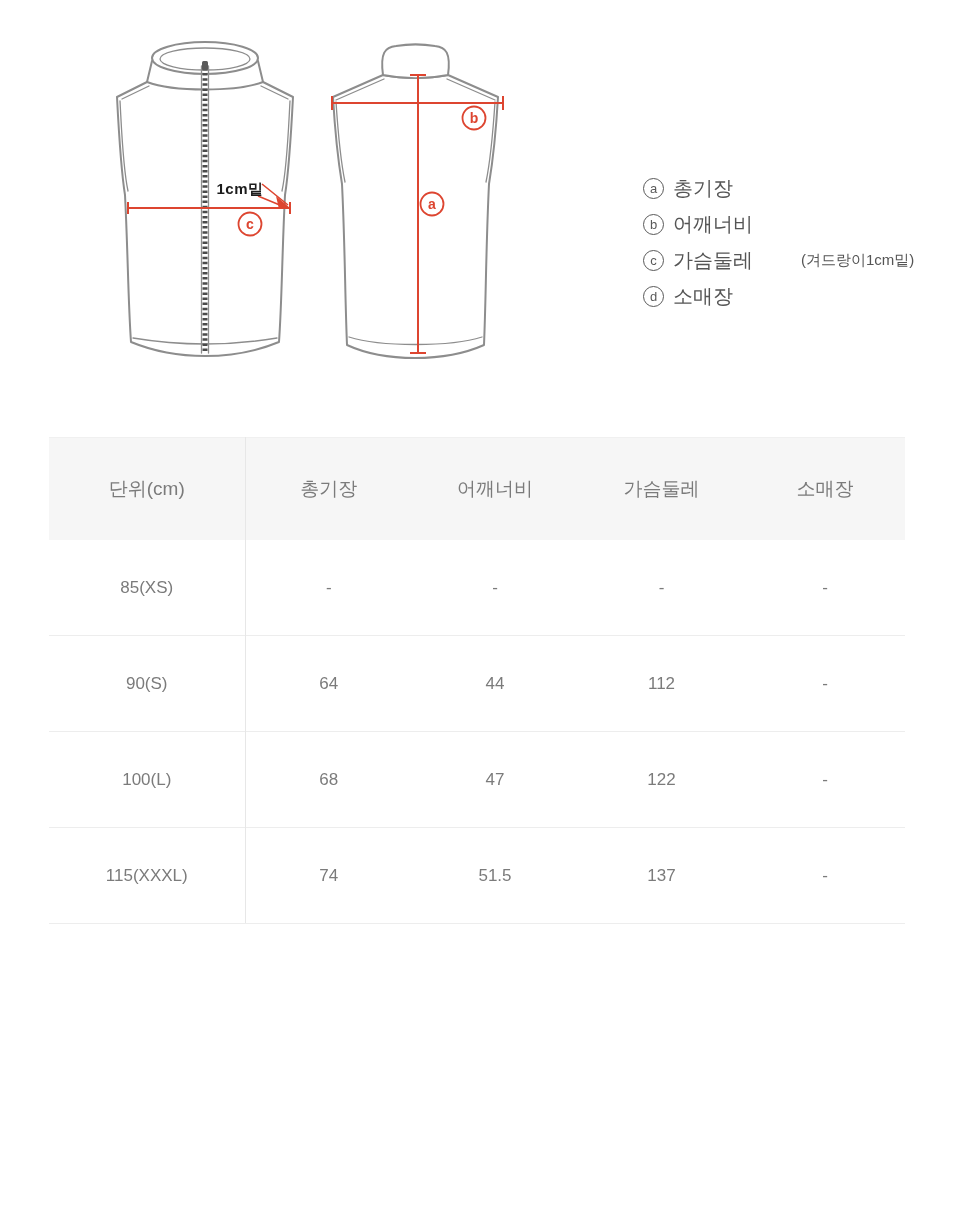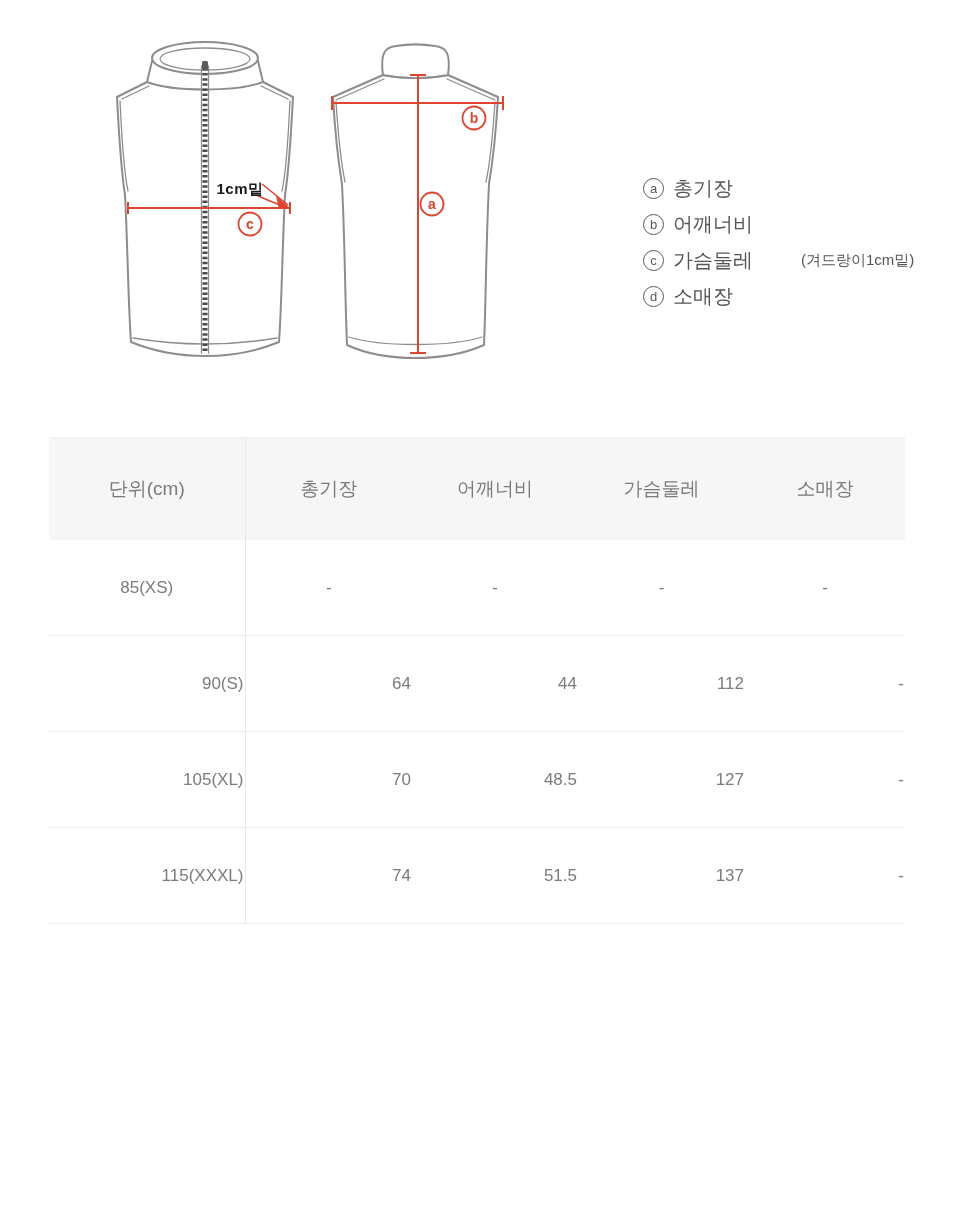--- a/index.html
+++ b/index.html
@@ -47,21 +47,21 @@
     height:100px; background:#f6f6f6;
     font-weight:normal; color:#7b7b7b; font-size:19px;
     text-align:center; vertical-align:middle;
     border-top:1px solid #f0f0f0;
   }
   .size-table tbody td {
     height:93px; color:#7b7b7b; font-size:17px;
     text-align:center; vertical-align:middle;
     background:#ffffff;
   }
-  .size-table tbody tr + tr td { border-top:1px solid #ededed;text-align:right; }
+  .size-table tbody tr + tr td { border-top:1px solid #ededed; }
   .size-table tbody tr:last-child td { border-bottom:1px solid #ededed; }
   .size-table th:first-child,
   .size-table td:first-child { border-right:1px solid #e7e7e7; }
 </style>
 </head>
 <body>
 
 <div class="page">
 
   <div class="diagram">
@@ -171,24 +171,24 @@
           <td>-</td>
         </tr>
         <tr>
           <td>90(S)</td>
           <td>64</td>
           <td>44</td>
           <td>112</td>
           <td>-</td>
         </tr>
         <tr>
-          <td>105(XL)</td>
-          <td>70</td>
-          <td>48.5</td>
-          <td>127</td>
+          <td>100(L)</td>
+          <td>68</td>
+          <td>47</td>
+          <td>122</td>
           <td>-</td>
         </tr>
         <tr>
           <td>115(XXXL)</td>
           <td>74</td>
           <td>51.5</td>
           <td>137</td>
           <td>-</td>
         </tr>
       </tbody>

